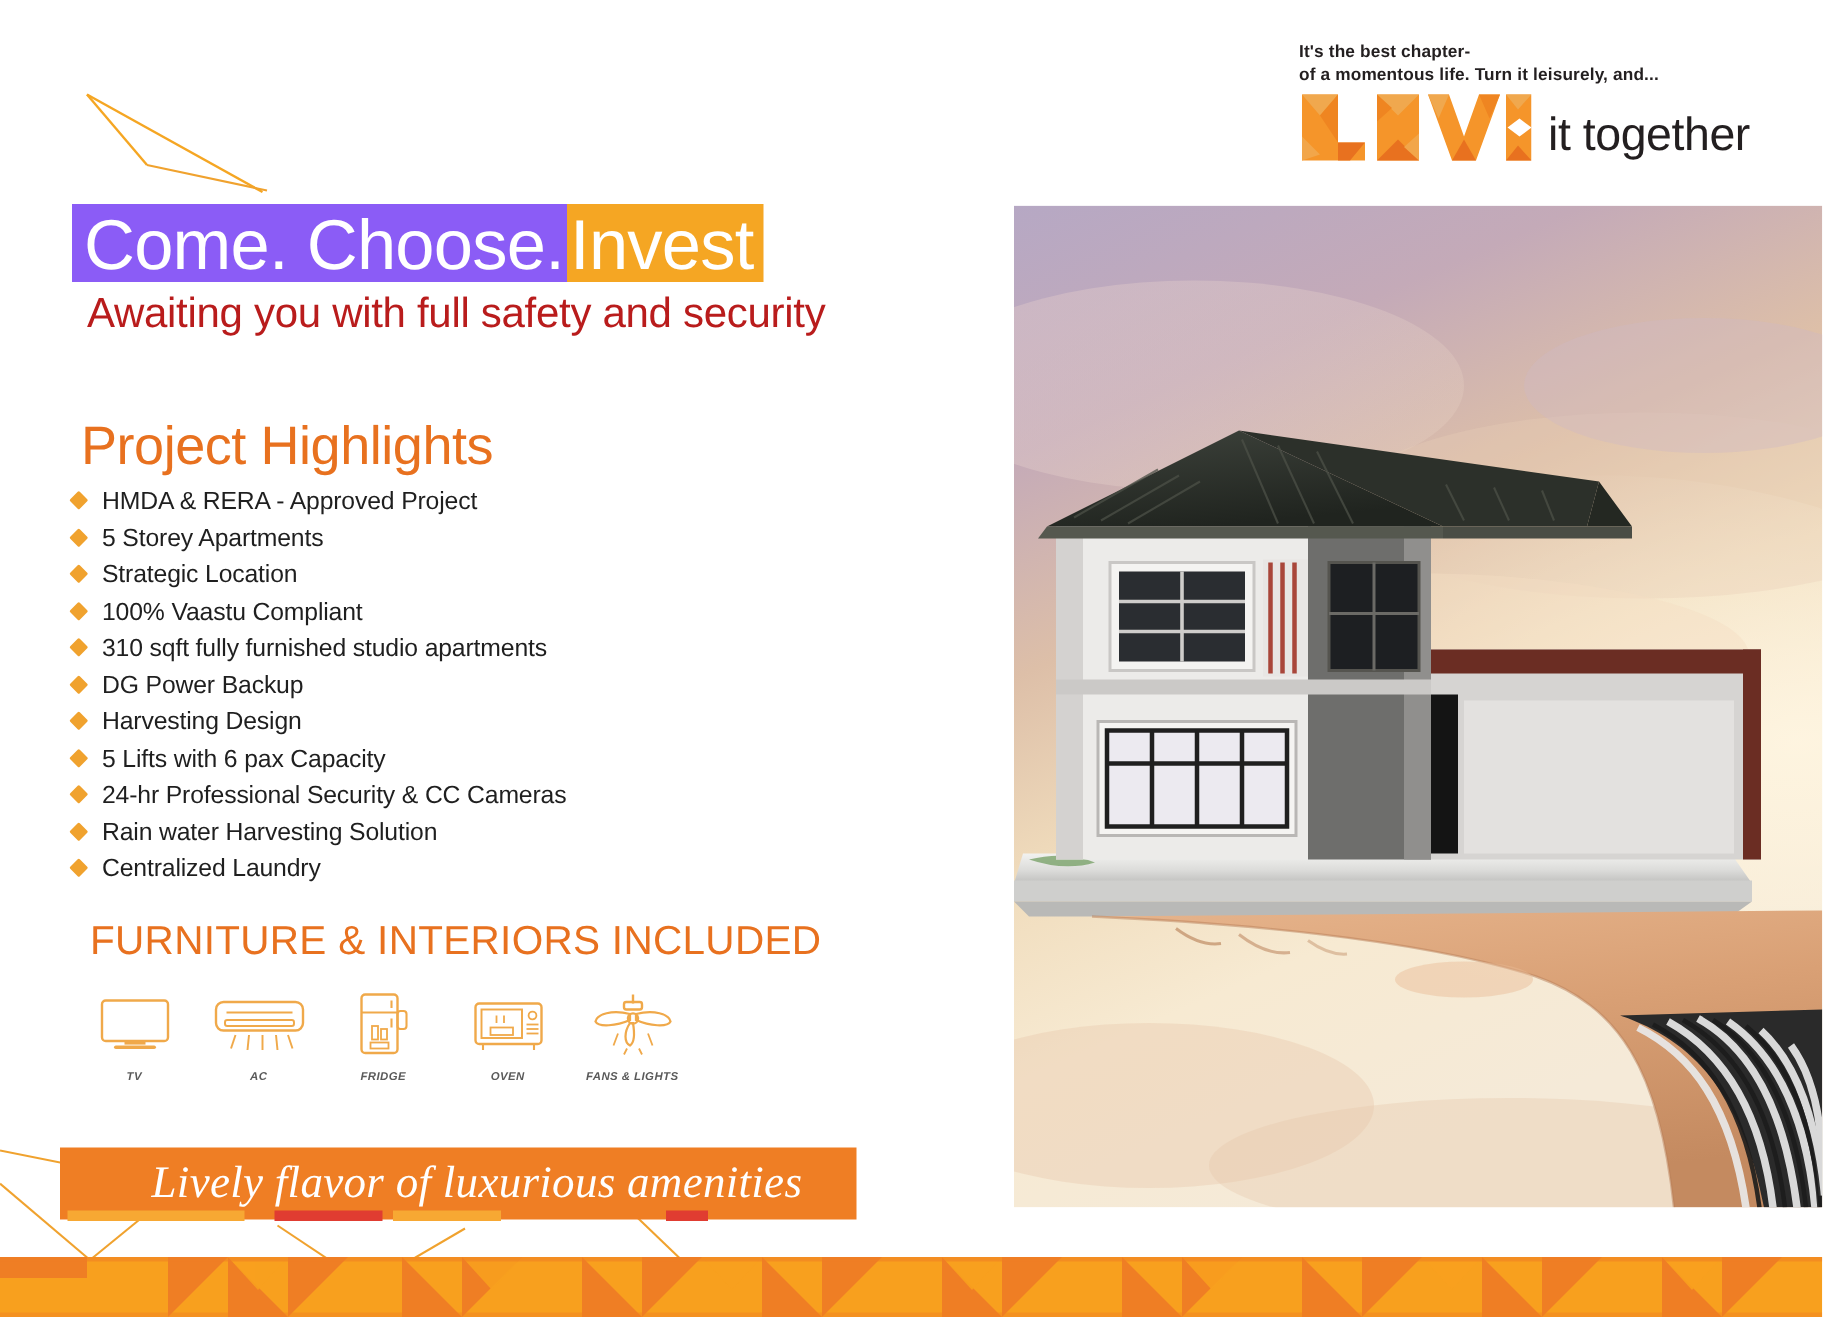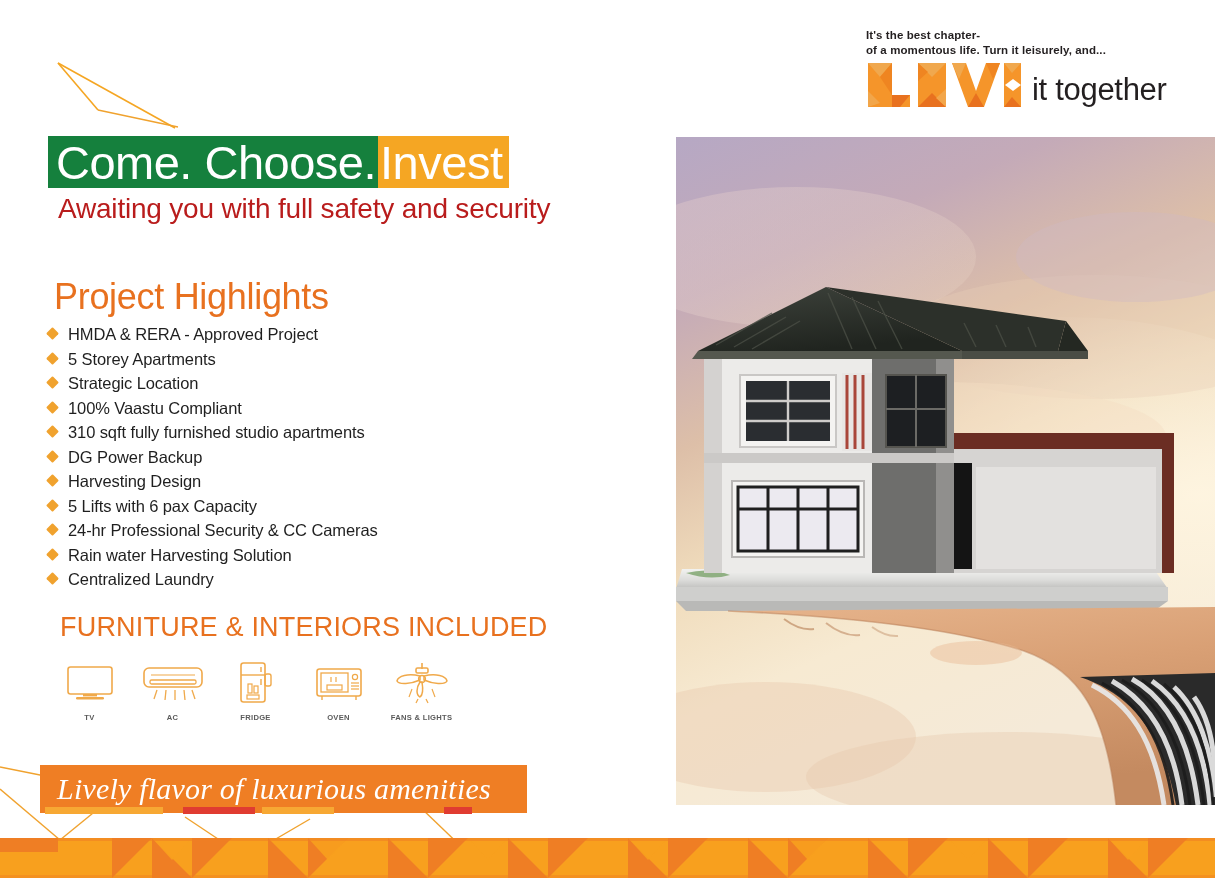--- a/index.html
+++ b/index.html
@@ -28,21 +28,21 @@
     letter-spacing:-.3px;padding-bottom:4px;font-weight:400;
   }
 
   
   .headline{position:absolute;left:48px;top:136px;display:flex;height:52px;}
   .hl-seg{
     display:flex;align-items:center;color:#ffffff;
     font-size:47px;line-height:1;letter-spacing:-.5px;font-weight:400;
     padding:0 2px;
   }
-  .hl-a{background:#15803d;padding-left:8px;}
+  .hl-a{background:#8b5cf6;padding-left:8px;}
   .hl-b{background:#f5a623;padding-right:7px;}
   .subheadline{
     position:absolute;left:58px;top:193px;font-size:28px;color:#b91c1c;
     letter-spacing:-.2px;font-weight:400;
   }
 
   
   .ph-title{
     position:absolute;left:54px;top:276px;font-size:36px;color:#e8711f;
     letter-spacing:-.3px;font-weight:400;
@@ -53,32 +53,32 @@
     width:9px;height:9px;background:#f0a22e;margin:5px 11px 0 0;flex:0 0 auto;
     transform:rotate(45deg);border-radius:1px;
   }
   .ph-text{font-size:16.5px;color:#1f1f1f;line-height:21px;letter-spacing:-.1px;}
 
   
   .fi-title{
     position:absolute;left:60px;top:612px;font-size:27px;color:#e8711f;
     letter-spacing:.2px;font-weight:400;
   }
-  .fi-row{position:absolute;left:48px;top:662px;width:500px;display:flex;}
+  .fi-row{position:absolute;left:48px;top:662px;width:500px;display:flex;font-style:italic;}
   .fi-item{width:83px;display:flex;flex-direction:column;align-items:center;}
   .fi-icon{height:42px;display:flex;align-items:flex-end;justify-content:center;}
   .fi-label{
     font-size:7.6px;color:#5a5a5a;margin-top:9px;letter-spacing:.3px;
     white-space:nowrap;font-weight:600;
   }
 
   
   .banner{
     position:absolute;left:40px;top:765px;width:487px;height:48px;
-    background:#ef7e24;display:flex;align-items:center;
+    background:#ef7e24;display:flex;align-items:center;padding-left:44px;
   }
   .banner-text{
     font-family:"Liberation Serif", serif;font-style:italic;color:#ffffff;
     font-size:30px;margin-left:17px;letter-spacing:.2px;
   }
   .banner-chips{position:absolute;left:40px;top:807px;width:487px;height:7px;}
   .chip{position:absolute;top:0;height:7px;}
 
   
   .photo{position:absolute;left:676px;top:137px;width:539px;height:668px;overflow:hidden;}

